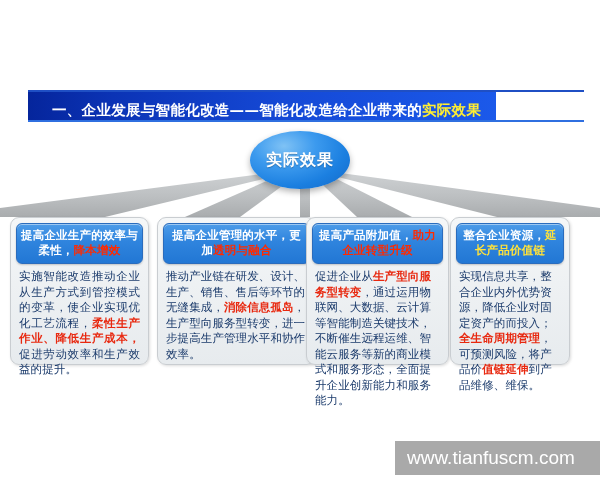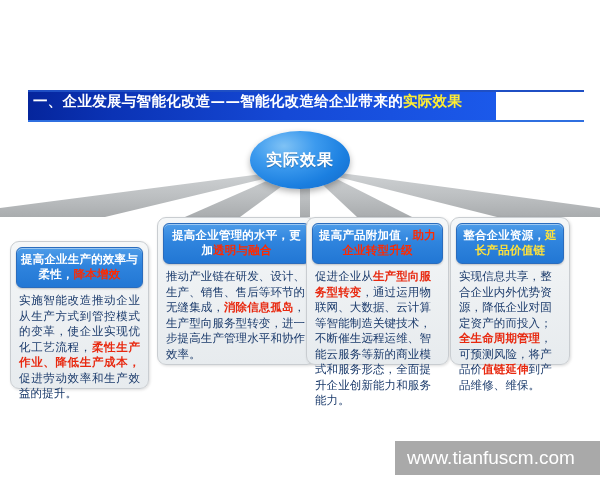--- a/index.html
+++ b/index.html
@@ -60,22 +60,22 @@
     background: #1f4fc4;
   }
   #title-bar {
     position: absolute;
     left: 28px;
     top: 92px;
     width: 468px;
     height: 28px;
     background: linear-gradient(to right, #05259c 0%, #0b33b5 18%, #1549d6 55%, #1b59ea 100%);
     display: flex;
-    align-items: flex-start;
-    padding-left: 5px;
+    align-items: flex-end;
+    padding-left: 24px;
     box-sizing: border-box;
   }
   #title-underline {
     position: absolute;
     left: 28px;
     top: 120px;
     width: 556px;
     height: 2px;
     background: #2f6fe0;
   }
@@ -128,21 +128,21 @@
     top: 217px;
     height: 148px;
     border: 1px solid #c9cdd1;
     border-radius: 9px;
     background: linear-gradient(to bottom, #f5f7f8 0%, #eef1f3 45%, #e7ebee 100%);
     box-shadow: 1px 1px 3px rgba(0,0,0,0.14);
     box-sizing: border-box;
     padding: 5px 5px 4px 5px;
     z-index: 5;
   }
-  #card-1 { left: 10px;  width: 139px; margin-top: 24px; }
+  #card-1 { left: 10px;  width: 139px; }
   #card-2 { left: 157px; width: 159px; }
   #card-3 { left: 306px; width: 143px; }
   #card-4 { left: 450px; width: 120px; }
 
   .card-header {
     border-radius: 6px;
     background: linear-gradient(to bottom, #4d9ce8 0%, #2f84de 45%, #2277d4 100%);
     border: 1px solid #2a6cbd;
     box-shadow: inset 0 1px 0 rgba(255,255,255,0.45), 0 1px 2px rgba(0,0,0,0.2);
     color: #ffffff;

